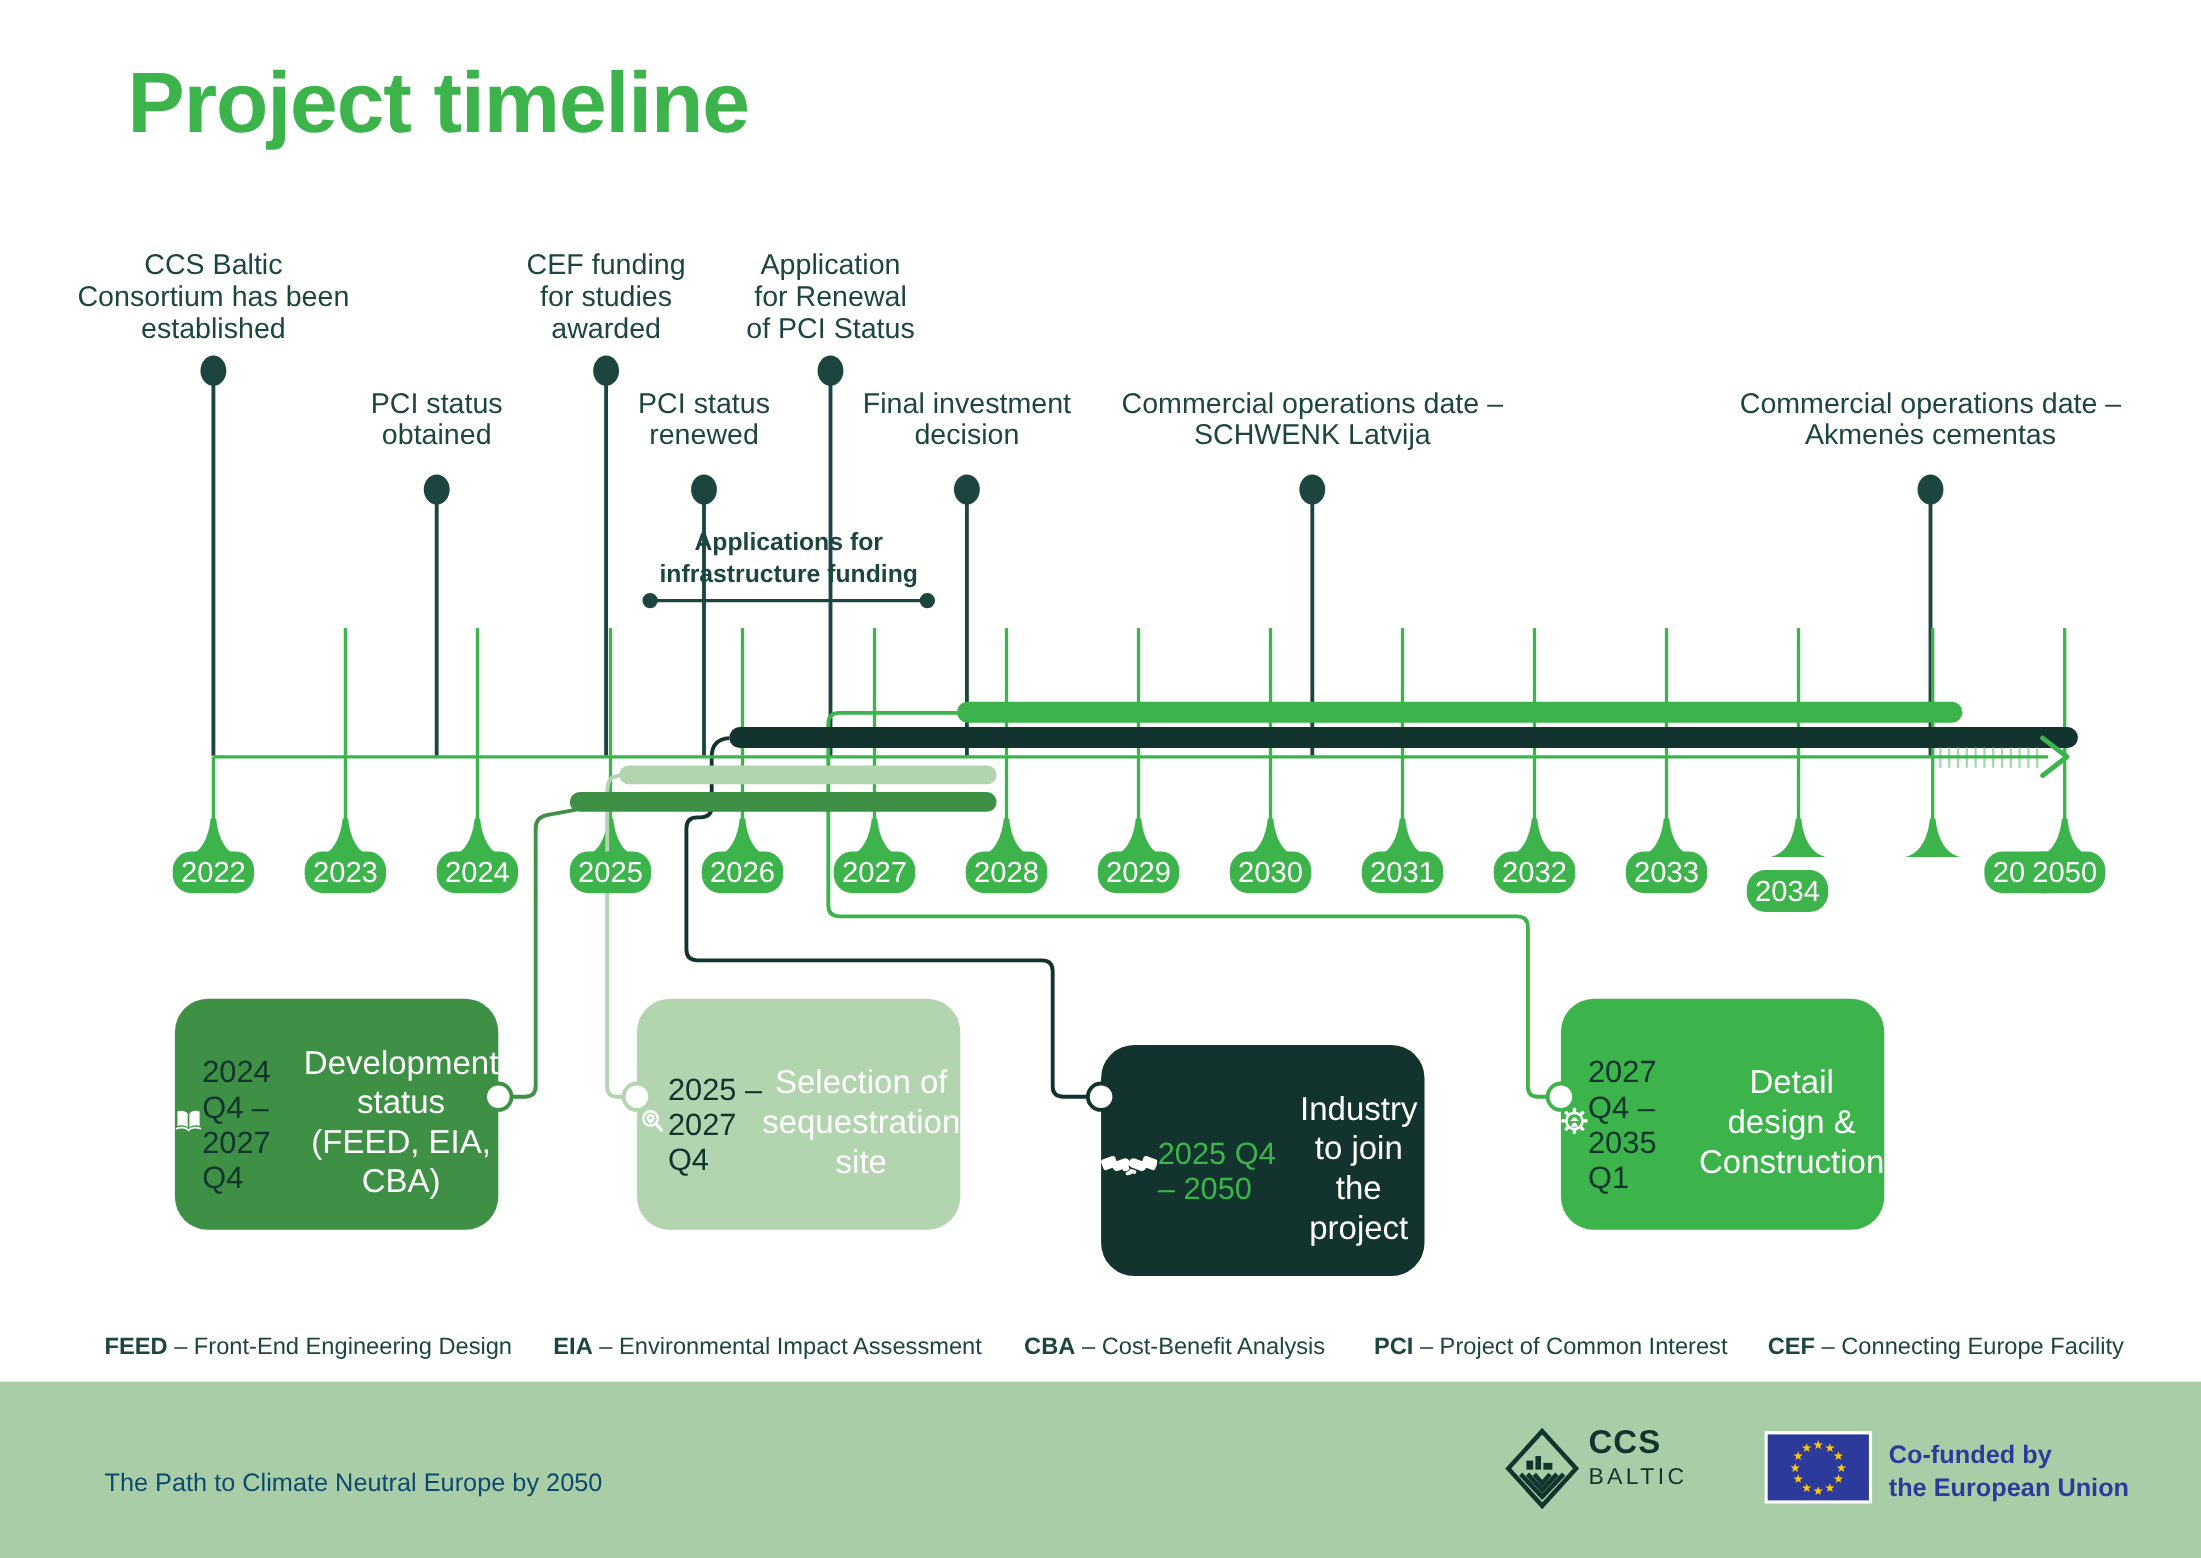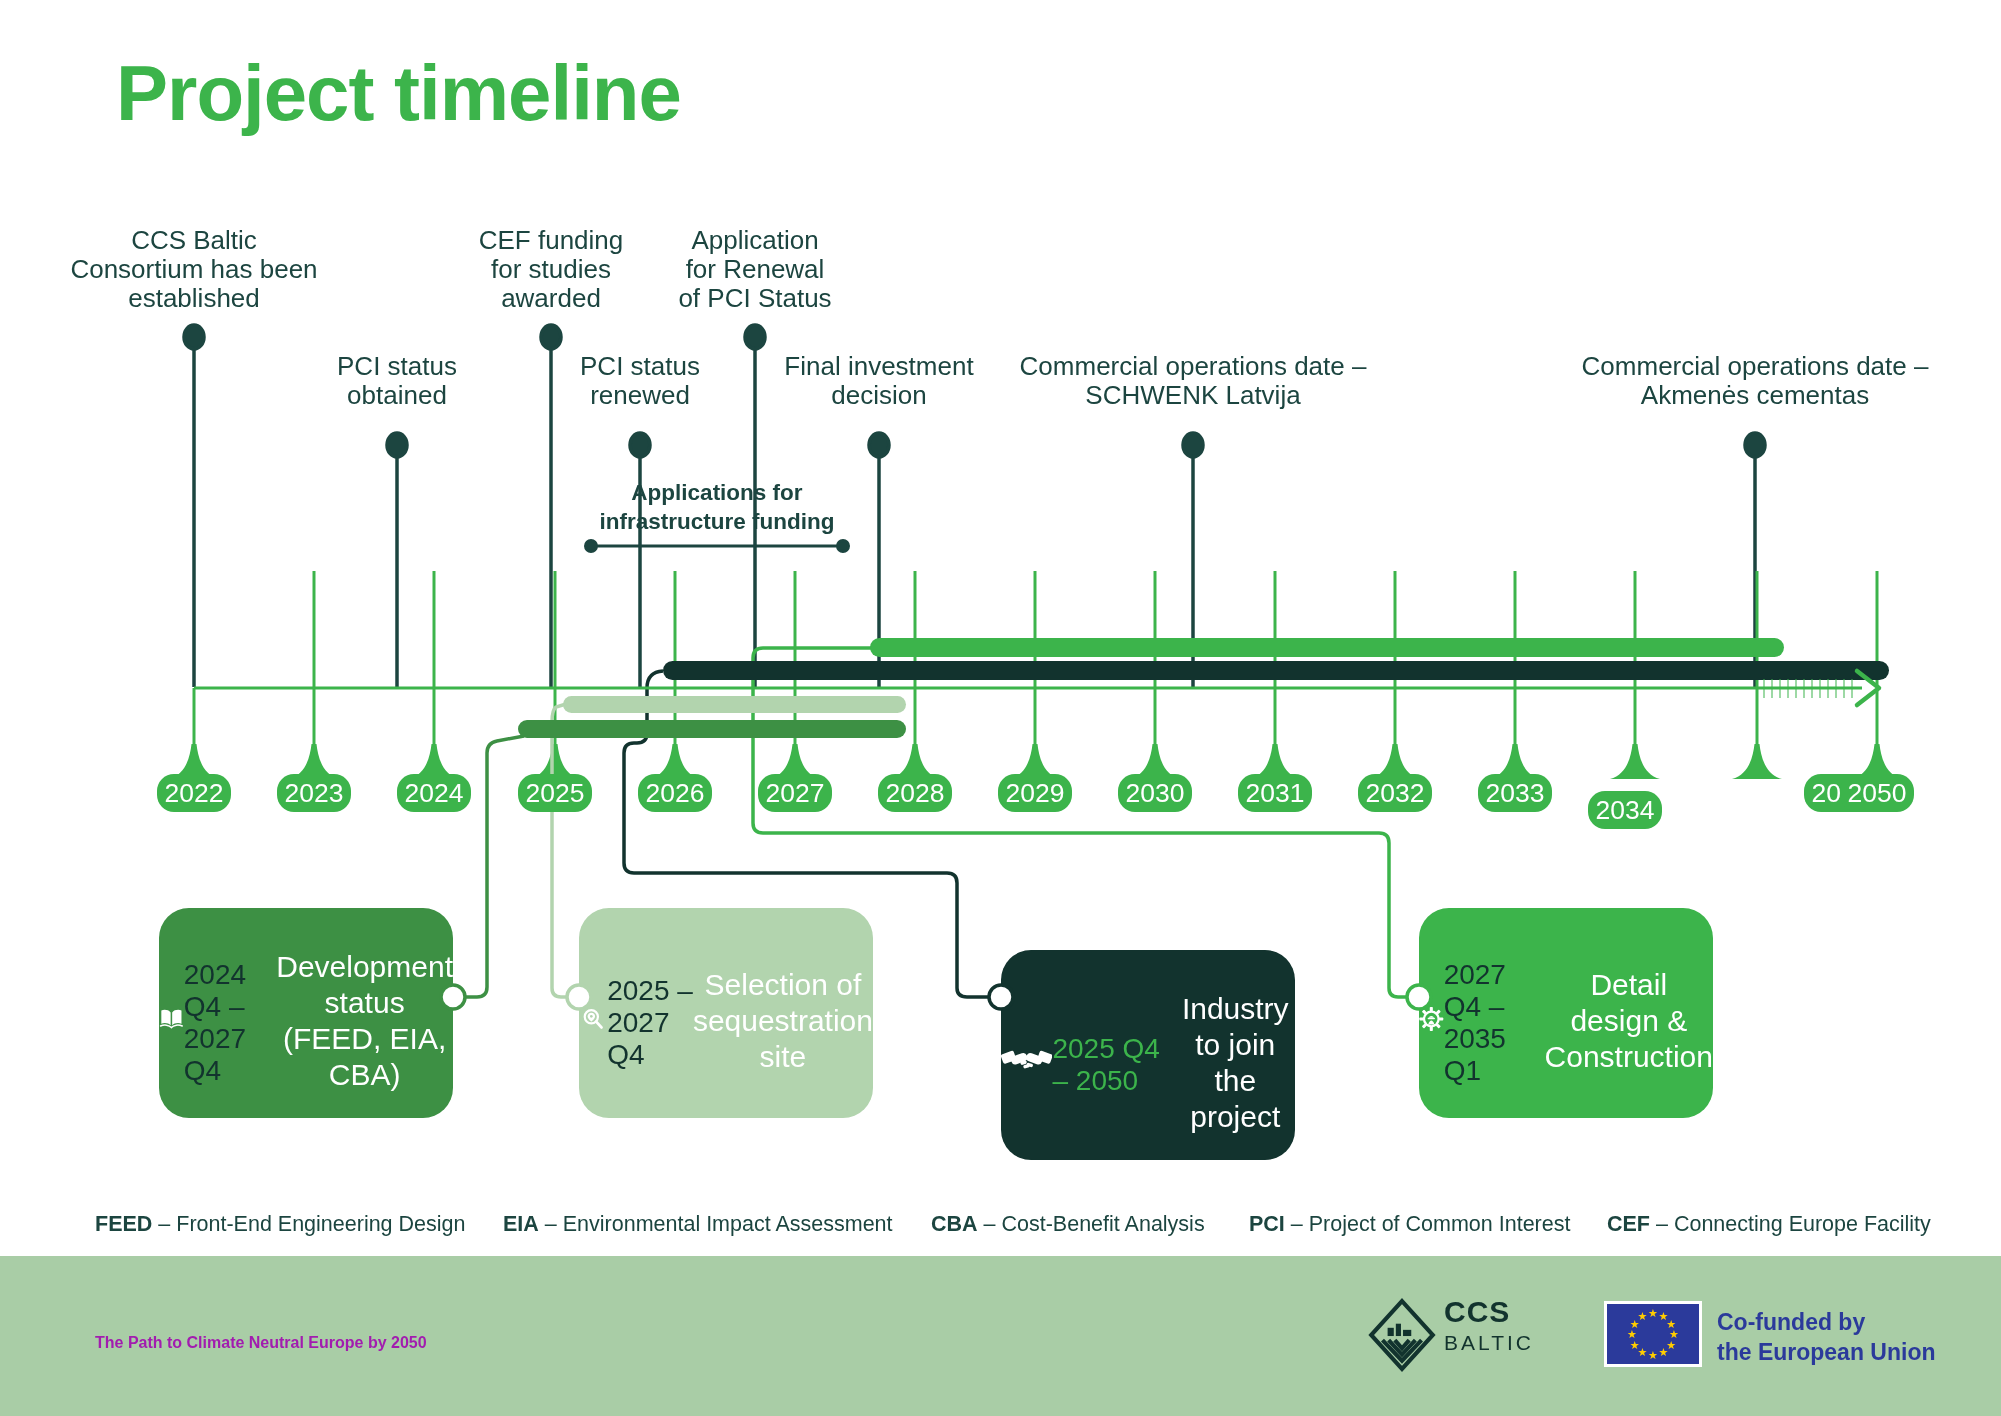--- a/index.html
+++ b/index.html
@@ -25,21 +25,21 @@
   .card .date{margin-top:10px;font-size:28px;font-weight:500;color:var(--navy);}
   .card .title{margin-top:6px;font-size:30px;line-height:36px;color:#fff;text-align:center;white-space:pre-line;}
   .card-development{left:159px;background:var(--green-mid);}
   .card-selection{left:579px;background:var(--green-light);}
   .card-industry{left:1001px;background:var(--navy);margin-top:42px;}
   .card-industry .date{color:var(--green);}
   .card-detail{left:1419px;background:var(--green);}
   .abbr-item{top:1212px;font-size:21.5px;color:var(--ink);white-space:nowrap;}
   .abbr-item b{font-weight:700;}
   #footer-band{left:0;top:1256px;width:2001px;height:160px;background:var(--footer);}
-  #tagline{left:95px;top:1334px;font-size:16px;color:#a21caf;font-weight:bold;}
+  #tagline{left:95px;top:1334px;font-size:23px;color:#0c4a6e;}
   #ccs-logo-text{left:1444px;top:1297px;color:var(--navy);line-height:1;}
   #ccs-logo-text .l1{font-size:30px;font-weight:700;letter-spacing:1px;}
   #ccs-logo-text .l2{font-size:21px;font-weight:500;letter-spacing:3px;margin-top:5px;}
   #eu-label{left:1717px;top:1307px;font-size:23px;font-weight:700;color:var(--eu-blue);
             line-height:30px;white-space:pre-line;}
   #eu-stars text{fill:var(--star);font-size:11px;text-anchor:middle;}
 </style>
 </head>
 <body>
 

